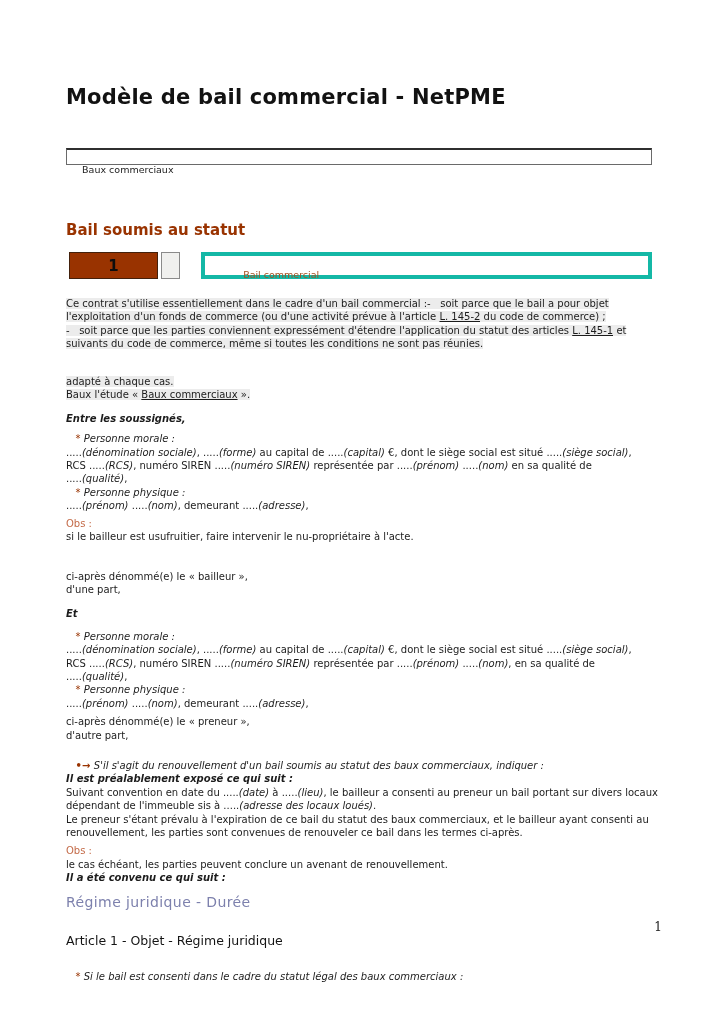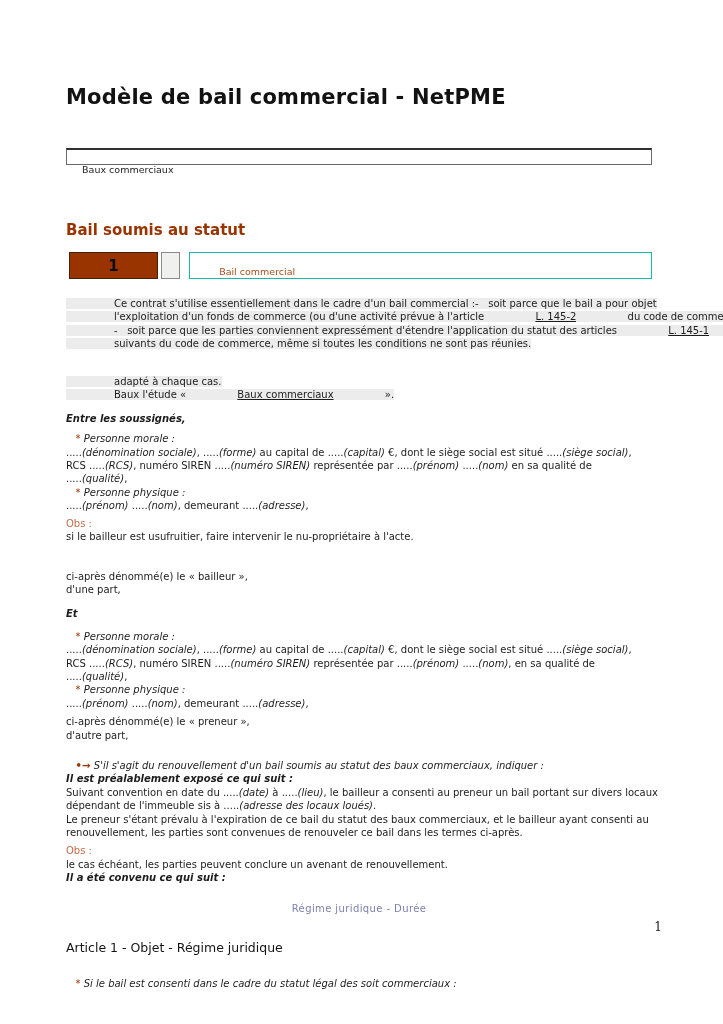--- a/index.html
+++ b/index.html
@@ -42,41 +42,41 @@
     width:89px; background:#993300;
     border:1px solid #43210c;
     display:flex; align-items:center; justify-content:center;
     font-size:15px; font-weight:bold; color:#0d0d0d;
   }
   .clause-spacer {
     width:19px; margin-left:3px;
     background:#f0f0ee; border:1px solid #8a8a8a;
   }
   .clause-label-cell {
-    flex:1; margin-left:9px;
-    background:#ffffff; border:1px solid #14b8a6;
+    flex:1; margin-left:21px;
+    background:#ffffff; border:4px solid #14b8a6;
     font-size:9.5px; line-height:12px; color:#a34f1e;
-    padding:1px 11px;
+    padding:1px 20px;
     white-space:pre;
   }
   .para {
     font-size:10px; line-height:13.4px; color:#1c1c1c;
     white-space:pre;
   }
-  .hl span { background:#ececec;padding-left:48px; }
+  .hl span { background:#ececec; }
   .i  { font-style:italic; }
   .bi { font-weight:bold; font-style:italic; }
   .link { text-decoration:underline; color:#1c1c1c; cursor:pointer; }
   .star  { color:#993300; }
   .arrow { color:#993300; font-weight:bold; }
   .obs   { color:#c46c4a; }
   .subtitle {
-    margin-top:15px;
-    width:586px; text-align:center;
-    font-size:10px; line-height:18px;
+    margin-top:8px;
+    width:586px; text-align:left;
+    font-size:14px; line-height:18px;
     color:#7d81ad; letter-spacing:0.4px;
     white-space:pre;
   }
   .article-heading {
     margin-top:22px;
     font-size:12.5px; font-weight:normal; color:#141414;
     line-height:16px; white-space:pre;
   }
   .pagenum {
     position:absolute; top:920px; right:61px;
@@ -126,17 +126,17 @@
   <div class="para" style="margin-top:5px"><span>ci-après dénommé(e) le « preneur »,</span><br><span>d'autre part,</span></div>
 
   <div class="para" style="margin-top:17px"><span>   </span><span class="arrow">•→ </span><span class="i">S'il s'agit du renouvellement d'un bail soumis au statut des baux commerciaux, indiquer :</span><br><span class="bi">Il est préalablement exposé ce qui suit :</span><br><span>Suivant convention en date du </span><span>.....</span><span class="i">(date)</span><span> à </span><span>.....</span><span class="i">(lieu)</span><span>, le bailleur a consenti au preneur un bail portant sur divers locaux</span><br><span>dépendant de l'immeuble sis à </span><span>.....</span><span class="i">(adresse des locaux loués)</span><span>.</span><br><span>Le preneur s'étant prévalu à l'expiration de ce bail du statut des baux commerciaux, et le bailleur ayant consenti au</span><br><span>renouvellement, les parties sont convenues de renouveler ce bail dans les termes ci-après.</span></div>
 
   <div class="para" style="margin-top:5px"><span class="obs">Obs :</span><br><span>le cas échéant, les parties peuvent conclure un avenant de renouvellement.</span><br><span class="bi">Il a été convenu ce qui suit :</span></div>
 
   <div class="subtitle">Régime juridique - Durée</div>
 
   <h3 class="article-heading">Article 1 - Objet - Régime juridique</h3>
 
-  <div class="para" style="margin-top:21px"><span>   </span><span class="star">*</span><span> </span><span class="i">Si le bail est consenti dans le cadre du statut légal des soit commerciaux :</span></div>
+  <div class="para" style="margin-top:21px"><span>   </span><span class="star">*</span><span> </span><span class="i">Si le bail est consenti dans le cadre du statut légal des baux commerciaux :</span></div>
 
   <div class="pagenum">1</div>
 
 </div>
 
 </body></html>

